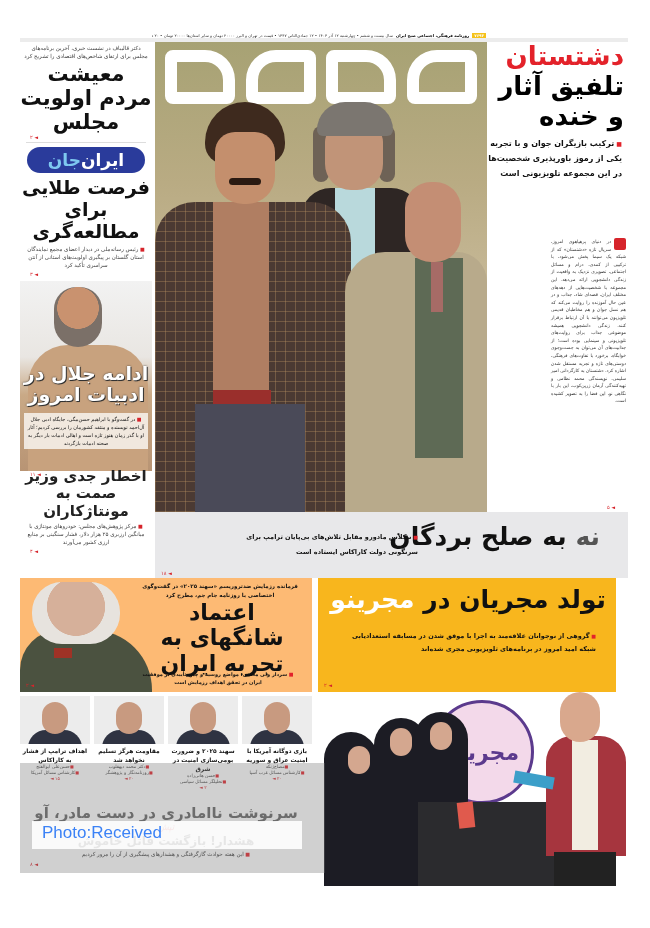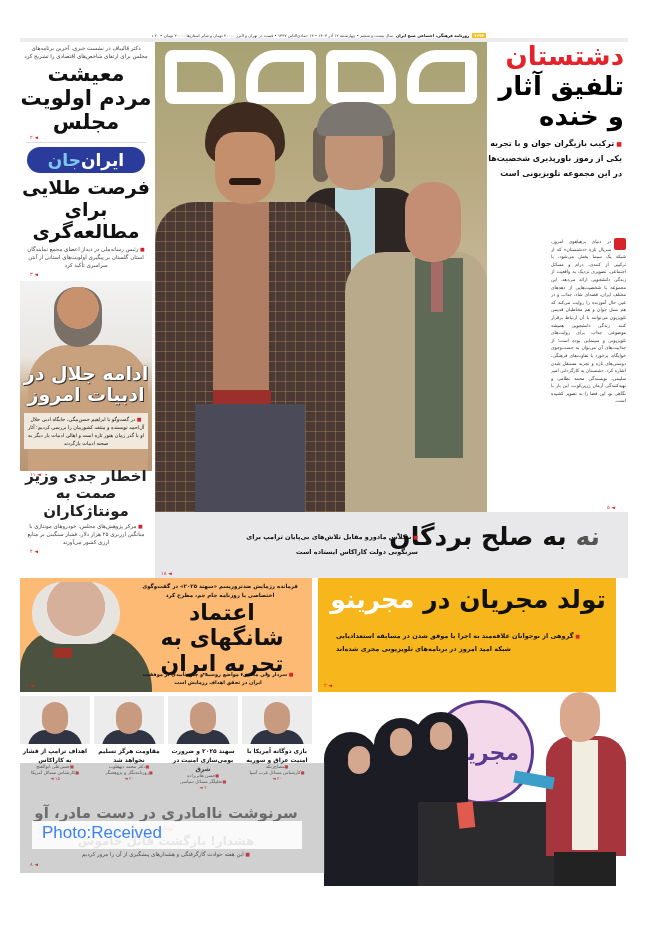--- a/index.html
+++ b/index.html
@@ -79,21 +79,21 @@
   .yellow-r { position: absolute; left: 298px; top: 550px; width: 298px; height: 114px; background: #f8b61d; direction: rtl; }
   .gen-head { position: absolute; left: 12px; top: 4px; width: 88px; height: 62px; background: radial-gradient(circle at 50% 40%, #d6b09a 0 50%, #e7e3de 51%); border-radius: 30px 30px 30px 30px; }
   .gen-body { position: absolute; left: 0; top: 52px; width: 132px; height: 70px; background: #4b5240; border-radius: 40px 60px 0 0; }
   .gen-patch { position: absolute; left: 34px; top: 70px; width: 18px; height: 10px; background: #9f3226; }
   .y-kicker { position: absolute; right: 12px; top: 4px; font-size: 5.5px; font-weight: bold; line-height: 9px; width: 160px; text-align: center; }
   .y-title { position: absolute; right: 10px; top: 22px; width: 160px; font-size: 22px; font-weight: bold; line-height: 1.15; text-align: center; }
   .y-sub { position: absolute; right: 14px; top: 92px; width: 160px; font-size: 5px; font-weight: bold; line-height: 8px; text-align: center; }
   .y-sub::before { content: "■ "; color: #e3222a; }
   .y-title2 { position: absolute; right: 10px; top: 8px; font-size: 25px; font-weight: bold; line-height: 1.15; }
   .y-title2 .w { color: #fff; }
-  .y-sub2 { position: absolute; right: 20px; top: 52px; width: 260px; font-size: 6.5px; font-weight: bold; line-height: 13px; text-align: left; }
+  .y-sub2 { position: absolute; right: 20px; top: 52px; width: 260px; font-size: 6.5px; font-weight: bold; line-height: 13px; text-align: right; }
   .y-sub2::before { content: "■ "; color: #e3222a; font-size: 5px; }
   .pgref-y { position: absolute; left: 6px; bottom: 4px; font-size: 5px; color: #d6242b; direction: ltr; }
 
   
   .portraits { position: absolute; left: 0; top: 668px; width: 292px; height: 100px; display: flex; gap: 4px; direction: rtl; }
   .portrait { width: 70px; direction: rtl; text-align: center; }
   .portrait .ph { width: 70px; height: 48px; background: #ececec; position: relative; overflow: hidden; }
   .portrait .ph .hd { position: absolute; left: 22px; top: 6px; width: 26px; height: 32px; border-radius: 13px; background: #c89a80; }
   .portrait .ph .bd { position: absolute; left: 8px; top: 34px; width: 54px; height: 20px; border-radius: 18px 18px 0 0; background: #2f3342; }
   .portrait .pt { font-size: 6px; font-weight: bold; line-height: 9px; margin-top: 2px; }

